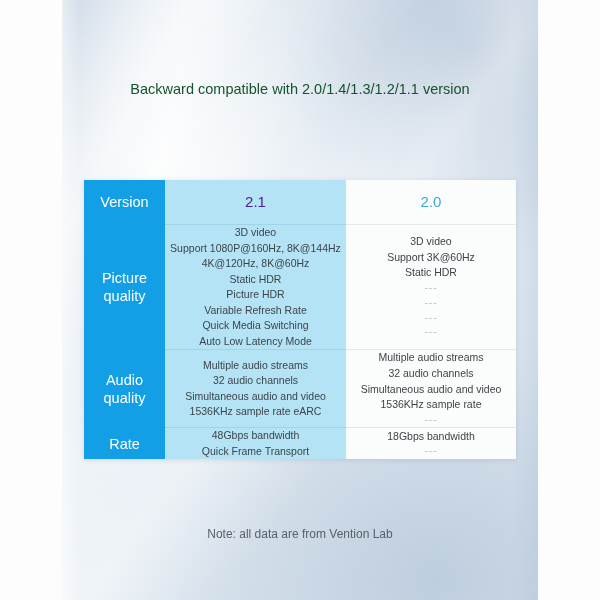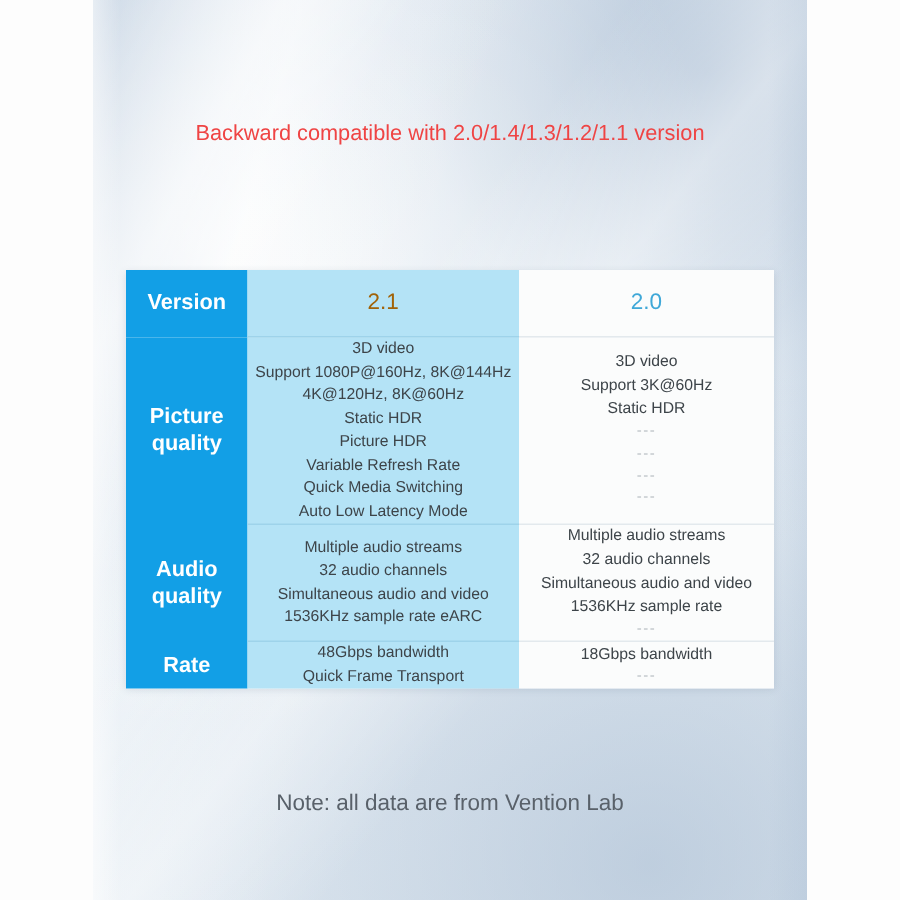--- a/index.html
+++ b/index.html
@@ -86,21 +86,21 @@
     font-size: 31px;
     font-weight: bold;
     color: #1c2126;
     letter-spacing: -0.4px;
     line-height: 1.2;
   }
 
   .subtitle {
     margin-top: 13px;
     font-size: 14.5px;
-    color: #ef4444;
+    color: #14532d;
     line-height: 1.45;
     padding: 0 58px;
   }
 
   
   .table {
     position: absolute;
     left: 84px;
     top: 180px;
     width: 432px;
@@ -117,21 +117,21 @@
   .col-label  { width: 81px;  }
   .col-v21    { width: 181px; }
   .col-v20    { width: 170px; }
 
   
   .cell-label {
     background: #129FE6;
     color: #ffffff;
     text-align: center;
     font-size: 14.5px;
-    font-weight: bold;
+    font-weight: normal;
     line-height: 1.25;
     padding: 6px 4px;
   }
 
   
   .cell-v21 {
     background: #B4E3F6;
     color: #3d4449;
     text-align: center;
     font-size: 10.5px;
@@ -146,21 +146,21 @@
     text-align: center;
     font-size: 10.5px;
     line-height: 1.48;
     padding: 8px 6px;
   }
 
   
   .cell-v21.is-head,
   .cell-v20.is-head {
     font-size: 15px;
-    color: #a16207;
+    color: #4c1d95;
     padding: 11px 6px;
   }
 
   .cell-v20.is-head { color: #3FA8D8; }
 
   
   .rowline-v21 { border-top: 1px solid #9ED3EA; }
   .rowline-v20 { border-top: 1px solid #e3e9ed; }
 
   .spec-line { display: block; white-space: nowrap; }
@@ -170,21 +170,21 @@
     font-size: 10px;
   }
 
   
   .note {
     position: absolute;
     left: 62px;
     top: 527px;
     width: 476px;
     text-align: center;
-    font-size: 15px;
+    font-size: 12px;
     color: #5a6view;
     color: #59616a;
   }
 </style>
 </head>
 <body>
 
 <div class="page">
 
   <div class="photo-bg"></div>

